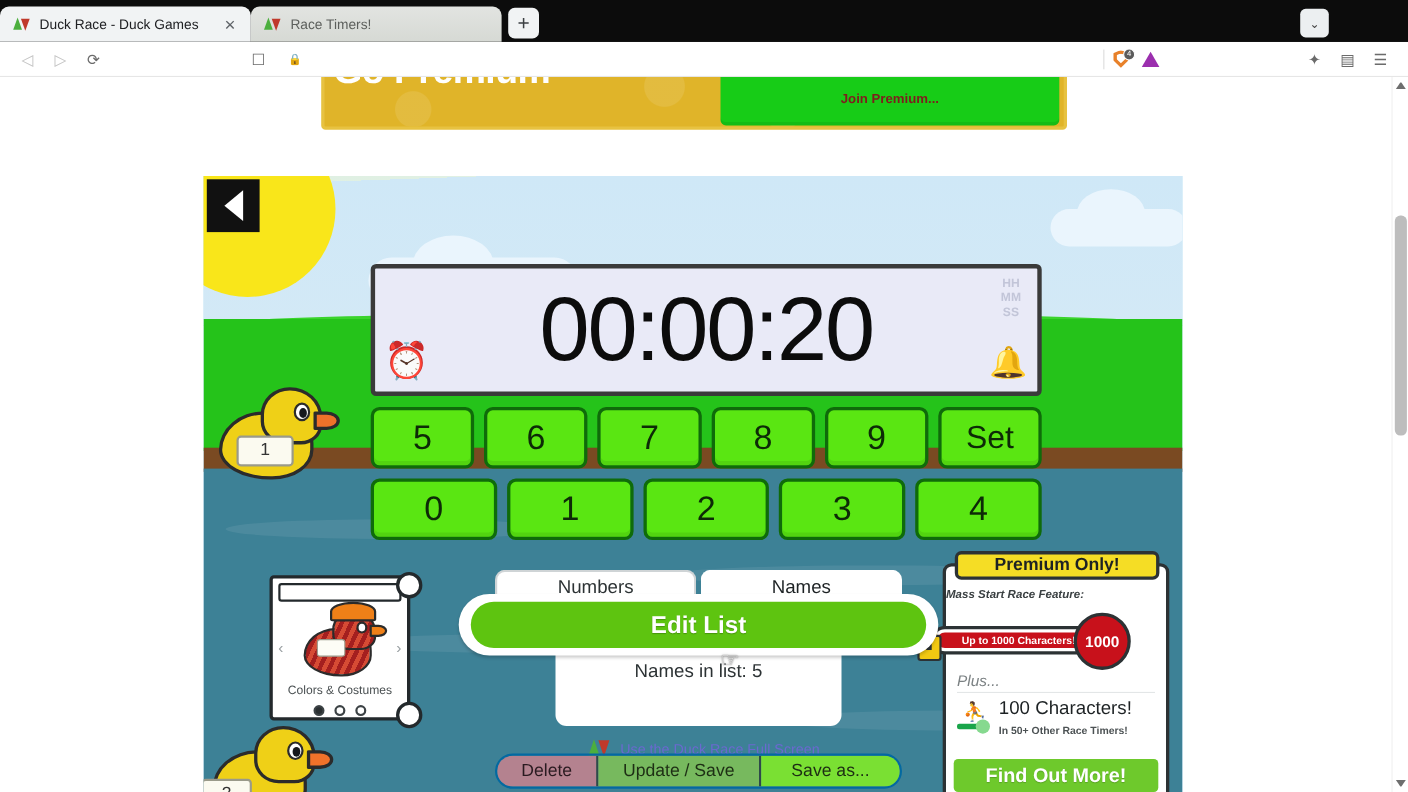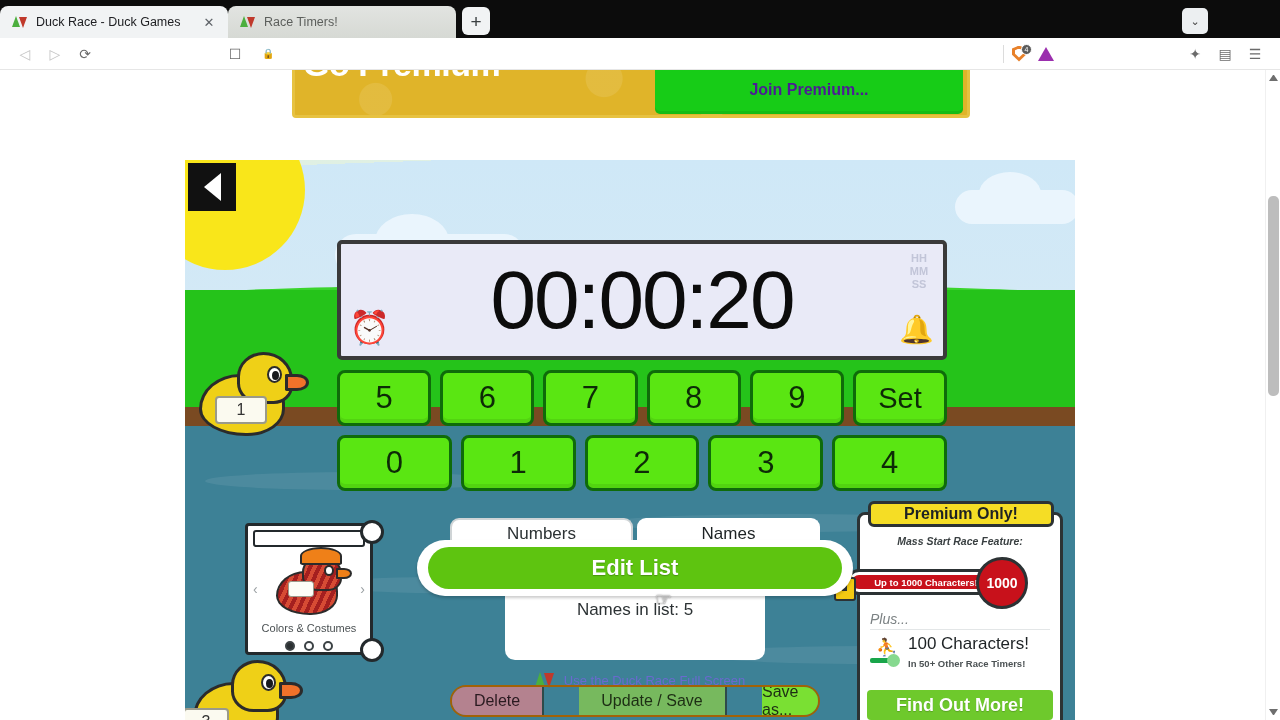--- a/index.html
+++ b/index.html
@@ -207,21 +207,21 @@
     font-size: 15px; font-weight: bold;
     color: #ffffff;
   }
   .promo-btn {
     position: absolute;
     right: 4px; top: 2px;
     width: 308px; height: 49px;
     background: #17cc17;
     border-radius: 5px;
     display: flex; align-items: center; justify-content: center;
-    color: #4c1d95; font-size: 16px; font-weight: bold;
+    color: #7f1d1d; font-size: 12px; font-weight: bold;
     box-shadow: inset 0 -3px 0 rgba(0,0,0,.08);
   }
 
   
   .stage {
     position: absolute;
     left: 185px; top: 90px;
     width: 890px; height: 572px;
     overflow: hidden;
     background: #bfe4f6;
@@ -628,25 +628,24 @@
     display: flex; align-items: center; justify-content: center;
     font-weight: bold;
   }
 
   
   .btn-bar {
     position: absolute;
     left: 265px; top: 525px;
     width: 370px; height: 32px;
     display: flex;
-    border: 2px solid #a16207;
+    border: 2px solid #0369a1;
     border-radius: 16px;
     overflow: hidden;
     z-index: 16;
-    gap: 35px;
   }
   .bar-btn {
     display: flex; align-items: center; justify-content: center;
     font-size: 16px;
     color: #1d2e14;
     border-right: 2px solid #2e4a4a;
   }
   .bar-btn:last-child { border-right: none; }
   .bar-btn.delete { width: 92px; background: #b4828f; color: #2a1a20; }
   .bar-btn.update { width: 148px; background: #77b95e; }
@@ -668,21 +667,21 @@
     width: 186px; height: 26px;
     background: #f5dd25;
     border: 3px solid #2c3234;
     border-radius: 6px;
     display: flex; align-items: center; justify-content: center;
     font-size: 16px; font-weight: bold;
     color: #1d2224;
   }
   .premium-sub {
     margin-top: 20px;
-    text-align: center;
+    text-align: left;
     font-size: 10.5px;
     font-style: italic;
     font-weight: bold;
     color: #3a4042;
   }
   .meter-wrap {
     position: relative;
     margin: 8px 0 0 -14px;
     width: 212px; height: 54px;
   }

